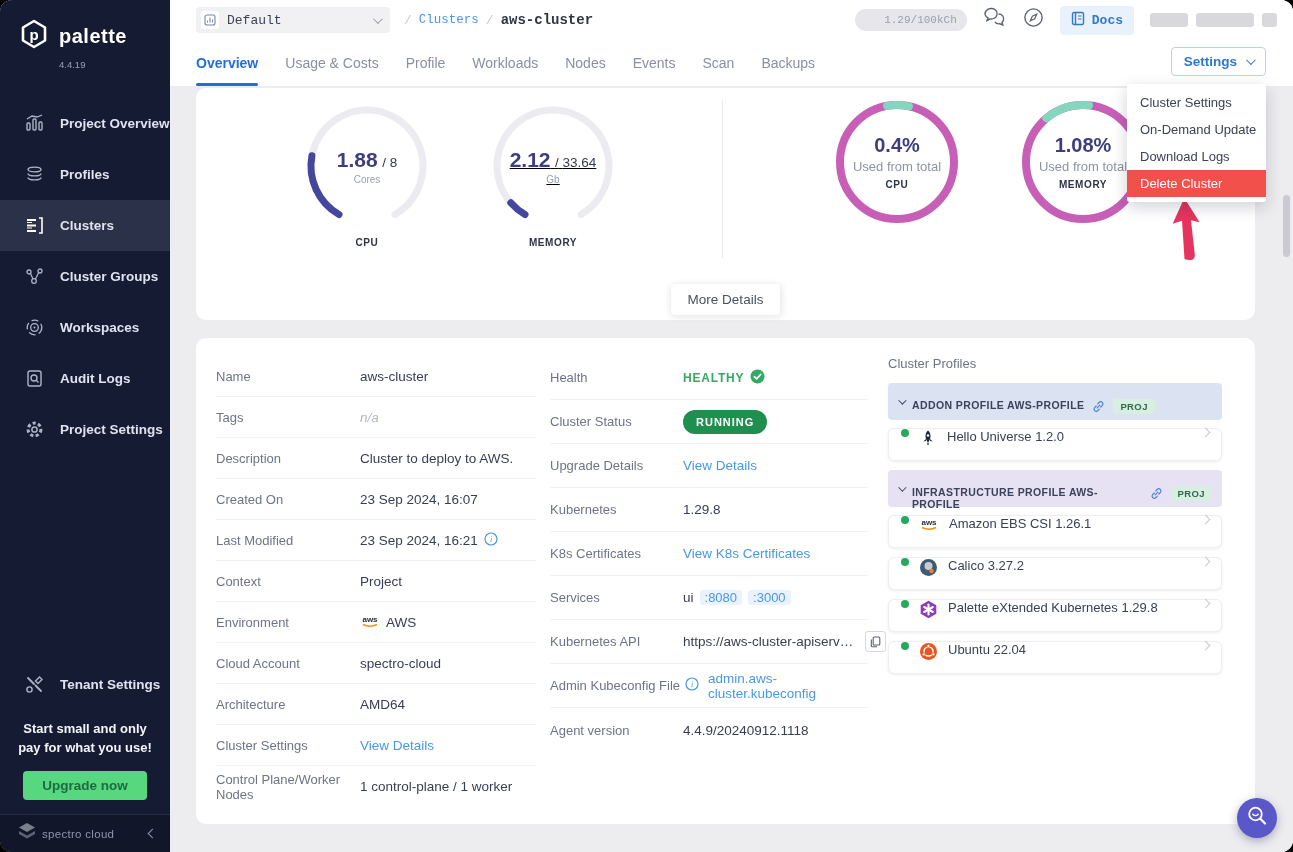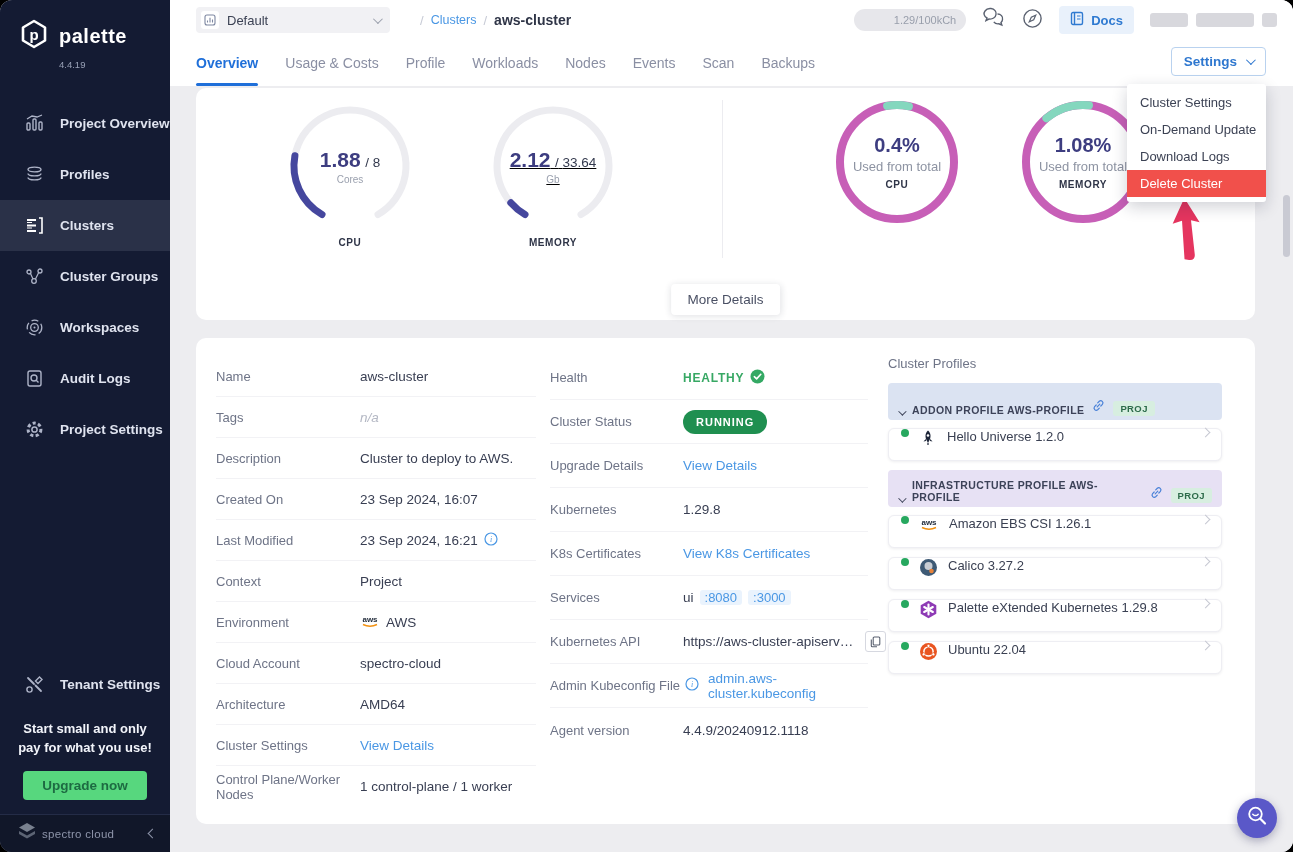--- a/index.html
+++ b/index.html
@@ -18,21 +18,21 @@
   .nav-ic { width:20px; height:20px; flex:0 0 20px; color:#aeb4c8; display:flex; align-items:center; justify-content:center; }
   .spacer { flex:1; }
   .upgrade { padding:10px 14px 14px; text-align:center; }
   .upgrade-text { font-size:13px; font-weight:700; line-height:1.45; color:#f2f4fa; }
   .upgrade-btn { margin-top:13px; display:inline-block; background:#57d77e; color:#1d6b42; font-size:13.5px; font-weight:700; padding:7px 19px; border-radius:4px; border:none; cursor:pointer; }
   .side-footer { height:38px; background:#111729; border-top:1px solid #242c47; display:flex; align-items:center; padding:0 14px 0 16px; gap:4px; }
   .brand { font-size:11.5px; color:#8e95aa; letter-spacing:.3px; flex:1; }
 
   
   .main { position:absolute; left:170px; top:0; right:0; bottom:0; background:#ededf0; }
-  .topbar { position:absolute; left:0; top:0; right:0; height:40px; background:#fff; display:flex; align-items:center; padding:0 16px 0 26px; gap:30px; }
+  .topbar { position:absolute; left:0; top:0; right:0; height:40px; background:#fff; display:flex; align-items:center; padding:0 16px 0 26px; gap:14px;font-family:Liberation Mono, monospace; }
   .proj-select { width:194px; height:26px; background:#f1f1f4; border-radius:4px; display:flex; align-items:center; gap:8px; padding:0 10px 0 5px; cursor:pointer; }
   .proj-ic { width:18px; height:18px; background:#fff; border-radius:3px; display:flex; align-items:center; justify-content:center; }
   .proj-label { font-size:13px; color:#3c4254; flex:1; }
   .crumb { display:flex; align-items:center; gap:7px; }
   .crumb .sep { color:#c6cad5; font-size:13px; }
   .crumb-link { color:#4a97e4; font-size:12.5px; cursor:pointer; }
   .crumb-current { color:#2f3547; font-size:14px; font-weight:600; }
   .top-right { margin-left:auto; display:flex; align-items:center; gap:16px; }
   .usage-pill { min-width:112px; height:22px; background:#e7e7eb; border-radius:11px; display:flex; align-items:center; justify-content:flex-end; padding:0 10px; font-size:11px; color:#989eab; }
   .docs-chip { display:flex; align-items:center; gap:7px; background:#e9f1fb; border-radius:4px; padding:5px 11px; color:#2f7ad1; font-size:13px; font-weight:600; cursor:pointer; }
@@ -75,21 +75,21 @@
   .muted { color:#b4b8c4; font-style:italic; font-weight:400; }
   .link { color:#4a97e4; cursor:pointer; font-weight:500; }
   .healthy { color:#37a864; font-size:12px; font-weight:700; letter-spacing:.8px; display:flex; align-items:center; gap:6px; }
   .pill-running { background:#1f8f50; color:#fff; font-size:11px; font-weight:700; letter-spacing:1px; padding:6px 13px; border-radius:14px; }
   .port-chip { background:#eaf3fd; color:#4a97e4; border-radius:3px; padding:0 5px; font-size:13px; cursor:pointer; }
   .copy-btn { width:21px; height:21px; border:1px solid #d6d8e0; border-radius:3px; background:#fff; display:flex; align-items:center; justify-content:center; cursor:pointer; margin-left:4px; }
   .truncate { max-width:172px; overflow:hidden; text-overflow:ellipsis; white-space:nowrap; }
 
   
   .profiles-title { font-size:13px; color:#6e7487; margin-bottom:12px; }
-  .sec-header { height:37px; border-radius:4px; display:flex; align-items:flex-end; gap:8px; padding:4px 10px; margin-bottom:8px; cursor:pointer; }
+  .sec-header { height:37px; border-radius:4px; display:flex; align-items:flex-start; gap:8px; padding:16px 10px; margin-bottom:8px; cursor:pointer; }
   .sec-header.addon { background:#dbe3f2; }
   .sec-header.infra { background:#e7e1f4; margin-top:4px; }
   .sec-title { font-size:10.5px; font-weight:700; letter-spacing:.4px; color:#3c4258; }
   .badge-proj { background:#d7eee0; color:#2d6b4a; font-size:9.5px; font-weight:700; padding:2px 7px; border-radius:3px; letter-spacing:.4px; }
   .prof-item { height:33px; background:#fff; border:1px solid #eeeef3; box-shadow:0 1px 3px rgba(20,20,40,.07); border-radius:6px; display:flex; gap:10px; padding:0 12px; margin-bottom:9px; cursor:pointer; }
   .dot-green { width:8px; height:8px; border-radius:50%; background:#27a85f; flex:0 0 8px; }
   .prof-name { font-size:13px; color:#3a4052; font-weight:500; flex:1; }
 
   
   .dropdown { position:absolute; right:27px; top:84px; width:139px; background:#fff; border-radius:3px; box-shadow:0 5px 16px rgba(20,25,50,.2); z-index:60; padding:5px 0; }
@@ -291,21 +291,21 @@
       <button class="settings-btn">
         <span>Settings</span>
         <span class="chev chev-down"></span>
       </button>
     </div>
 
     <div class="content">
 
       <div class="card card-top">
 
-        <div class="gauge-block" style="left:90px; top:16px;">
+        <div class="gauge-block" style="left:107px; top:16px;">
           <svg width="124" height="124" viewBox="0 0 124 124">
             <path d="M34 110.5 A56 56 0 1 1 90 110.5" fill="none" stroke="#ececf0" stroke-width="7" stroke-linecap="round"></path>
             <path d="M34 110.5 A56 56 0 0 1 6.9 51.8" fill="none" stroke="#45479e" stroke-width="7" stroke-linecap="round"></path>
           </svg>
           <div class="gauge-abs" style="top:44px;">
             <span class="g-value">1.88</span>
             <span class="g-total"> <span>/</span> <span>8</span></span>
             <div class="g-unit">Cores</div>
           </div>
           <div class="g-label">CPU</div>

